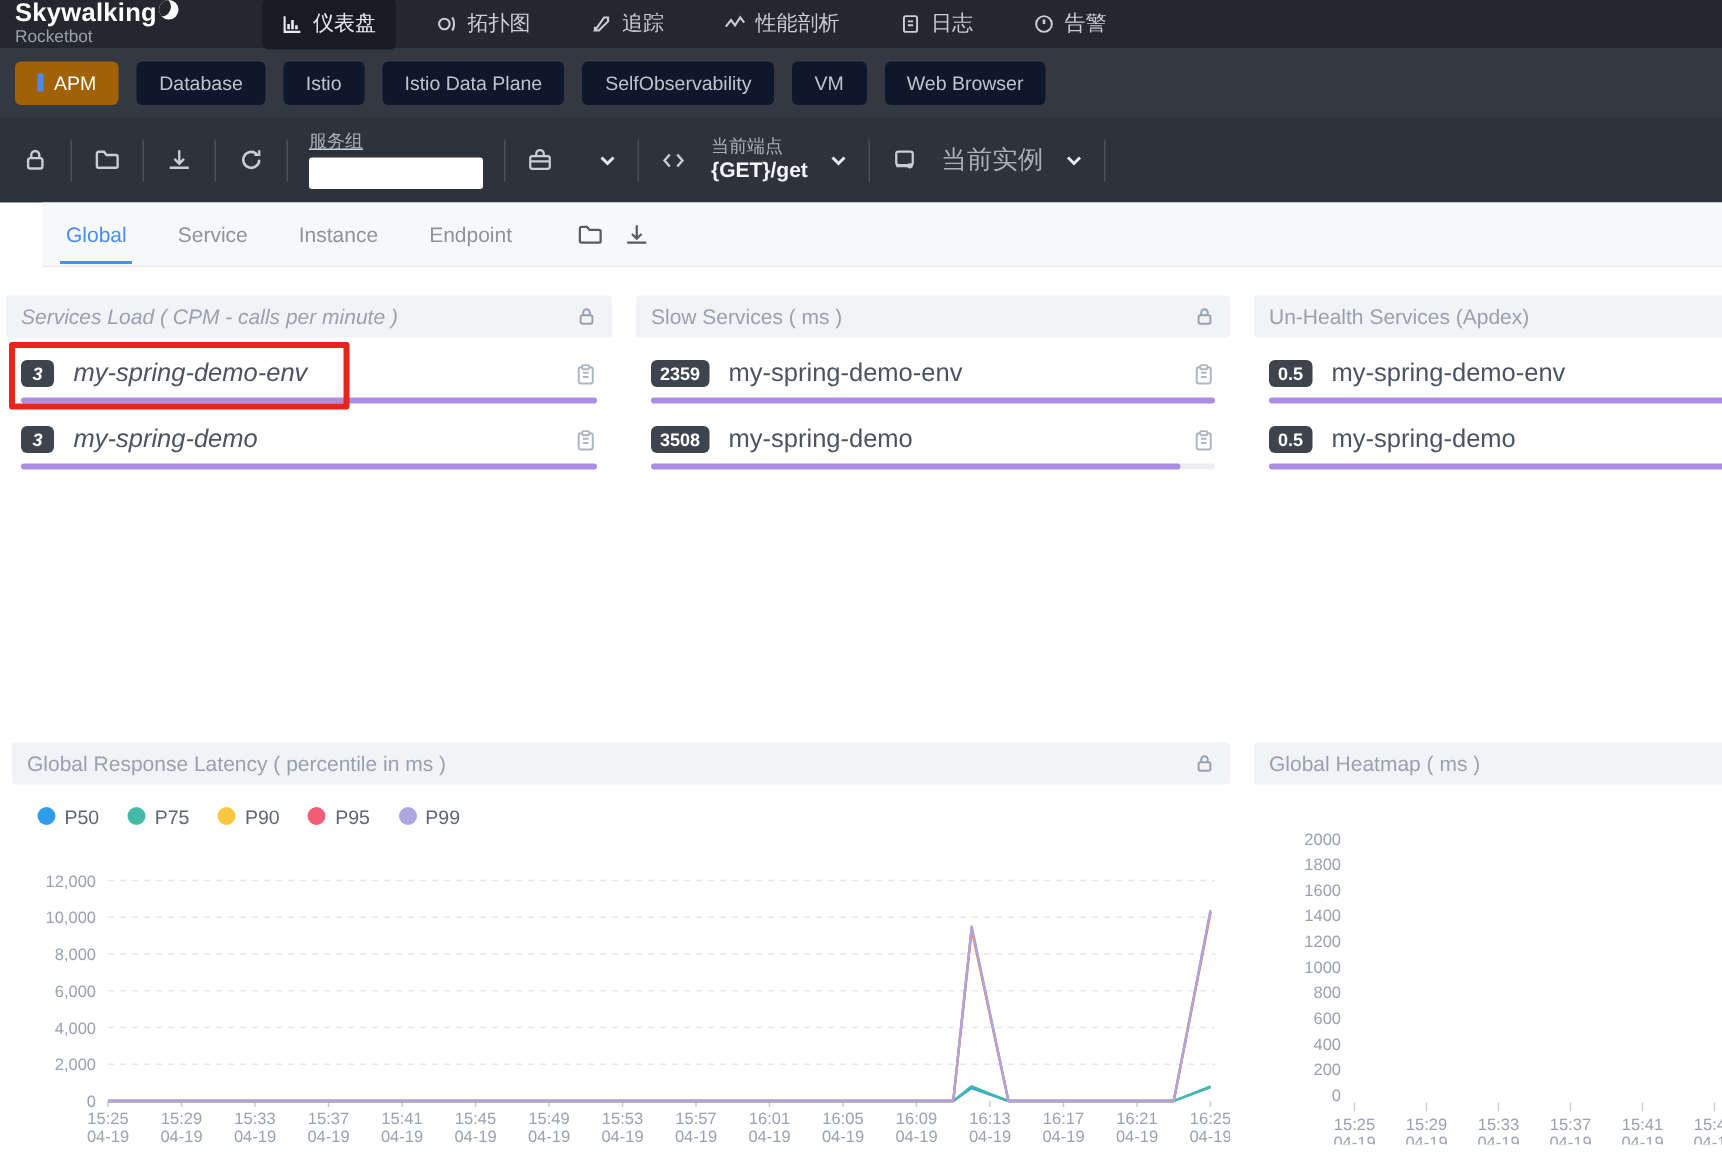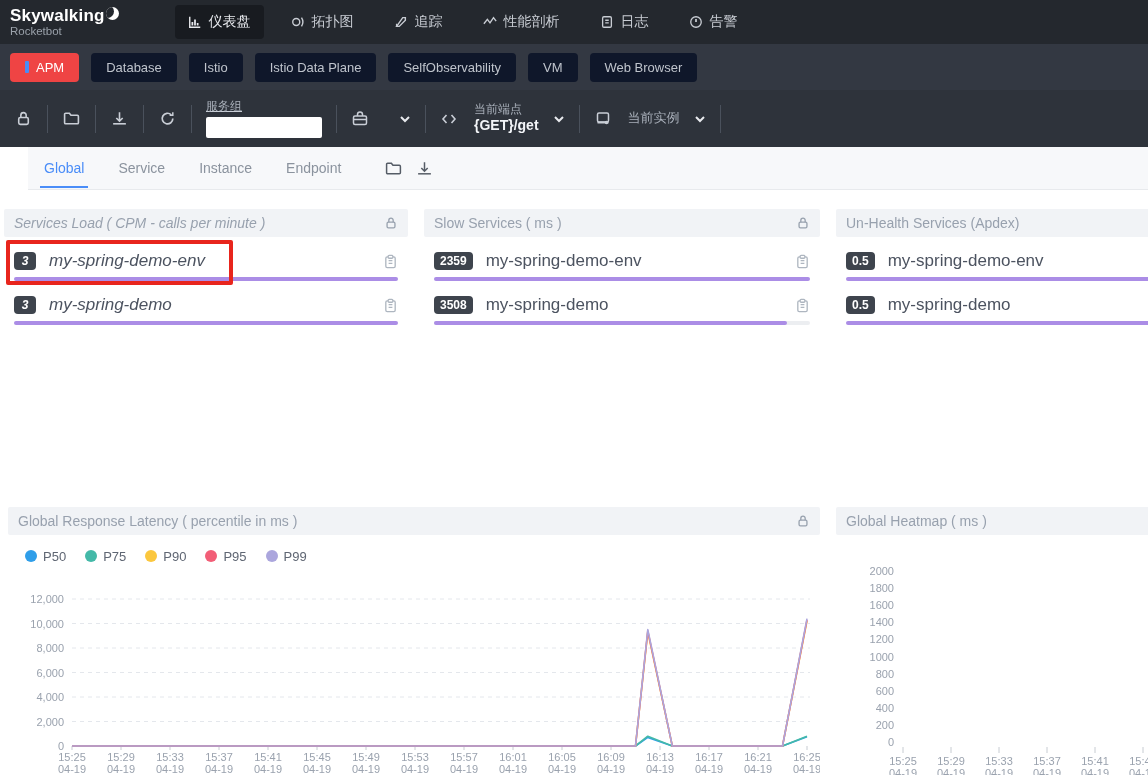--- a/index.html
+++ b/index.html
@@ -1,38 +1,38 @@
 <!DOCTYPE html>
 <html><head>
 <meta charset="utf-8">
 <style>
   * { box-sizing: border-box; margin: 0; padding: 0; }
   html,body { width:1148px; height:776px; overflow:hidden; background:#fff;
     font-family:"Liberation Sans", sans-serif; }
   svg text { font-family:"Liberation Sans", sans-serif; }
 
   
-  .topnav { height:44px; background:#24282e; display:flex; align-items:center; padding-left:10px; }
+  .topnav { height:32px; background:#24282e; display:flex; align-items:center; padding-left:10px; }
   .logo { line-height:1; margin-right:56px; position:relative; }
   .logo-title { color:#fff; font-size:17px; font-weight:bold; letter-spacing:.2px; }
   .logo-moon { display:inline-block; width:13px; height:13px; border-radius:50%;
     background:#fff; position:relative; overflow:hidden; vertical-align:top; margin-left:1px; }
   .logo-moon i { position:absolute; left:-5px; top:-2px; width:13px; height:13px;
     border-radius:50%; background:#24282e; }
   .logo-sub { color:#9aa1aa; font-size:11.5px; margin-top:2px; }
   .navmenu { display:flex; align-items:center; gap:14px; }
   .navitem { display:flex; align-items:center; gap:7px; color:#c8ccd3; font-size:14px;
     padding:8px 13px; border-radius:4px; cursor:pointer; }
   .navitem.active { background:#181b20; color:#e8eaee; }
   .navitem svg { width:14px; height:14px; }
 
   
   .pillbar { height:46px; background:#333842; display:flex; align-items:center; padding-left:10px; gap:12px; }
   .pill { background:#0f172a; color:#bfc4cc; font-size:13px; padding:7px 15px; border-radius:4px; cursor:pointer; }
-  .pill.active { background:#ef4444; color:#fff; display:flex; align-items:center; gap:7px; }
+  .pill.active { background:#a16207; color:#fff; display:flex; align-items:center; gap:7px; }
   .pill .bluebar { width:4px; height:12px; background:#4a8cf7; border-radius:1px; display:inline-block; }
 
   
   .toolbar { height:57px; background:#2e333b; display:flex; align-items:center; color:#c9ced6; }
   .tb-btn { margin:0 15px; display:flex; cursor:pointer; }
   .tb-btn svg { width:17px; height:17px; }
   .tb-div { width:1px; height:28px; background:#4a515c; }
   .tb-group { display:flex; align-items:center; padding:0 14px; height:100%; cursor:pointer; }
   .tb-group svg.gicon { width:18px; height:18px; margin-right:16px; }
   .tb-labels { display:flex; flex-direction:column; line-height:1.25; }
@@ -200,21 +200,21 @@
       </svg>
   </div>
   <span class="tb-div"></span>
   <div class="tb-group">
     <svg class="gicon" viewBox="0 0 18 18" fill="none" stroke="currentColor" stroke-width="1.5">
         <rect x="3.5" y="3" width="11" height="9" rx="1.5"></rect>
         <path d="M3.5 12.5h11" stroke-width="2"></path>
         <circle cx="12.5" cy="12.5" r="1" fill="currentColor"></circle>
       </svg>
     <div class="tb-labels">
-      <span class="tb-label-top" style="font-size:13px;">当前实例</span>
+      <span class="tb-label-top" style="font-size:17px;">当前实例</span>
     </div>
     <svg class="chev" viewBox="0 0 12 12" fill="none" stroke="#e8eaee" stroke-width="2">
         <path d="M2 4l4 4 4-4"></path>
       </svg>
   </div>
   <span class="tb-div"></span>
 </div>
 
 <div class="scopebar">
   <div class="scope-tab active">Global</div>

